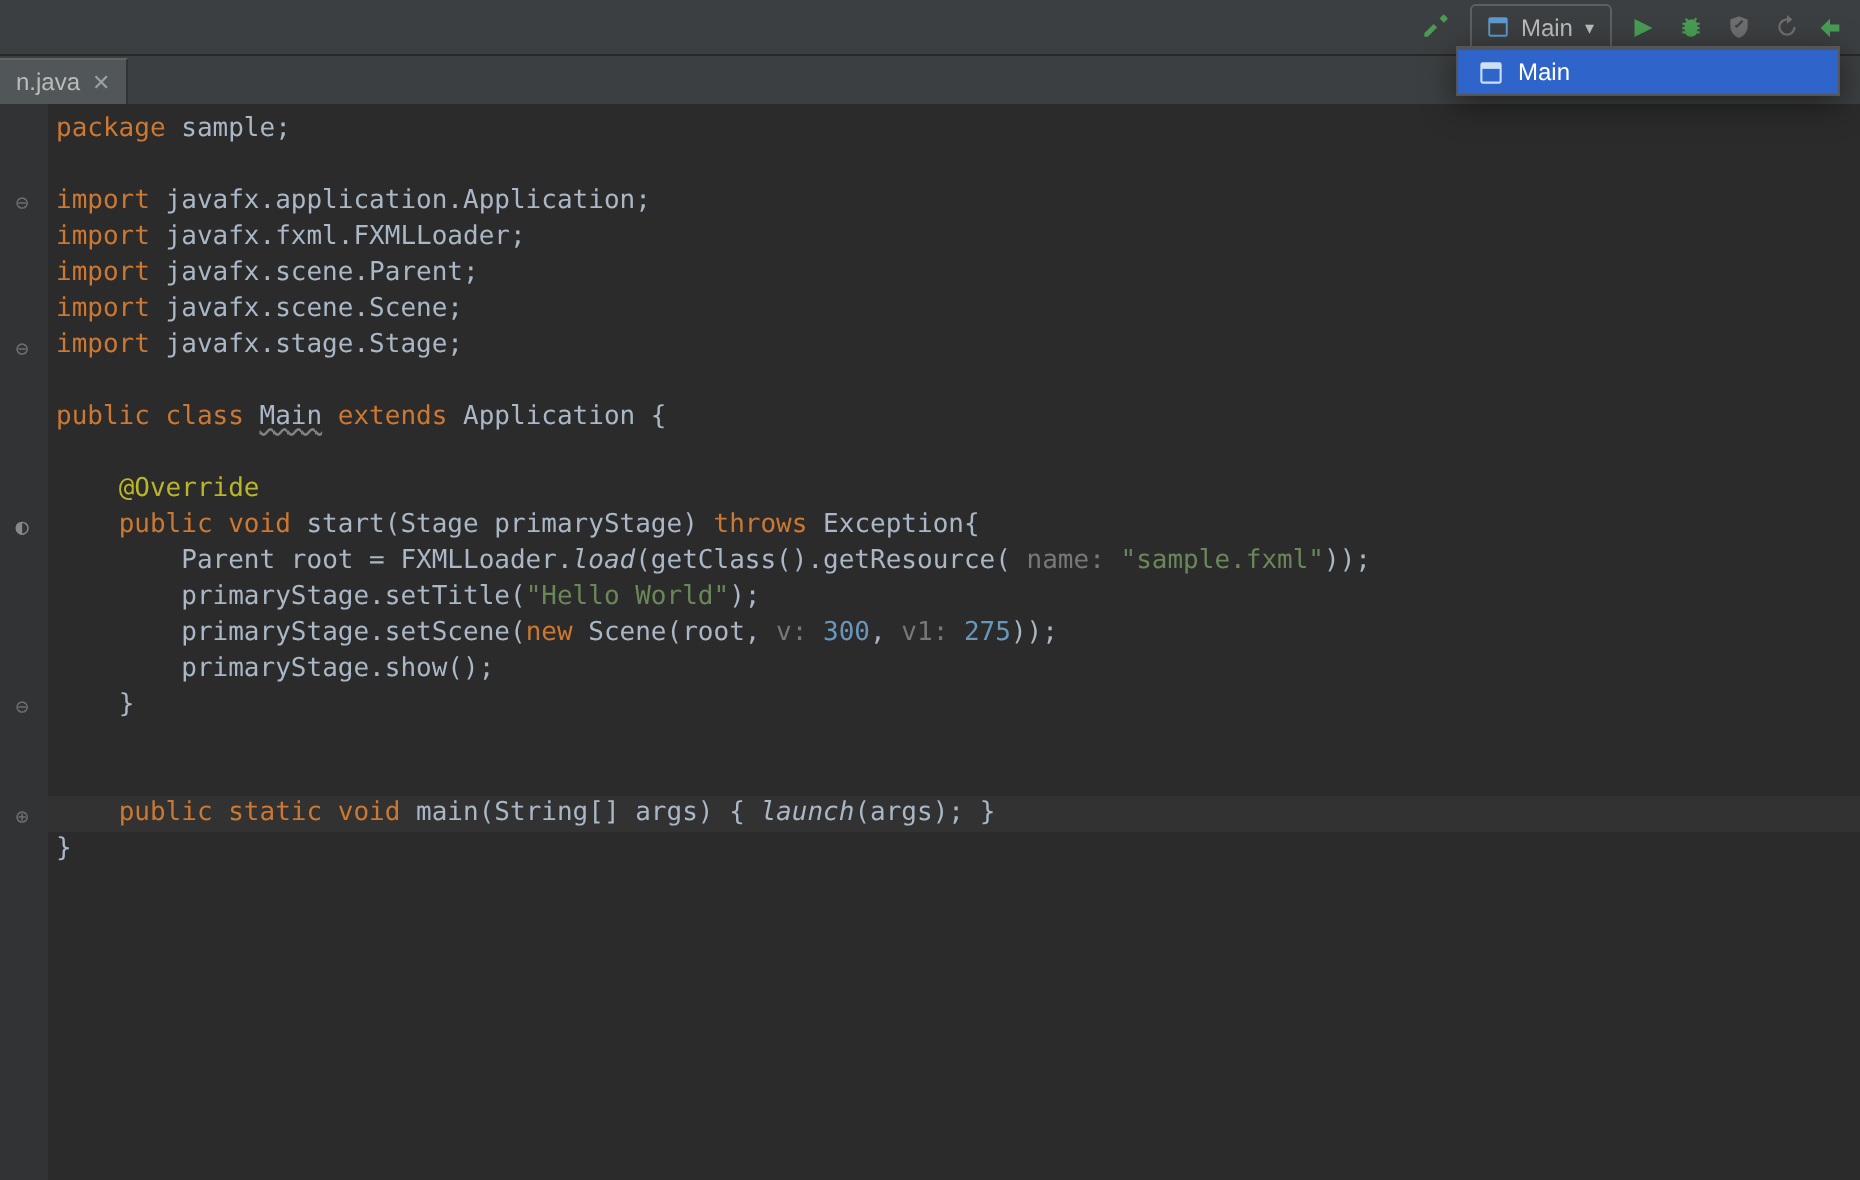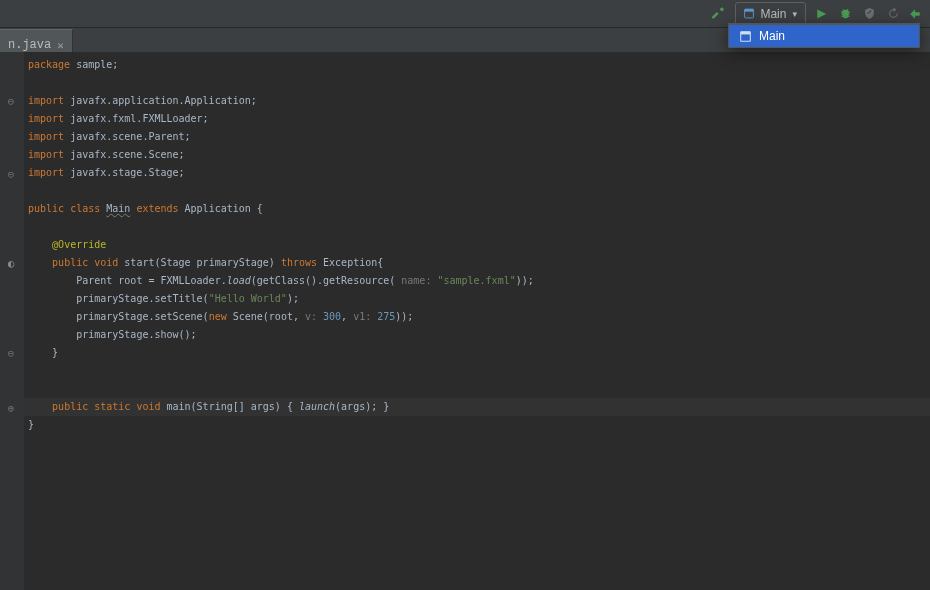--- a/index.html
+++ b/index.html
@@ -96,23 +96,23 @@
     top:28px; left:0; right:0;
     height:24px;
     background:#3c3f41;
     display:flex; align-items:flex-end;
     padding-left:0;
   }
   .tab {
     height:22px;
     background:#515658;
     color:#bbbbbb;
-    font-family:Liberation Mono, monospace;
+    font-family:Liberation Sans, sans-serif;
     font-size:12px;
-    display:flex; align-items:flex-end;
+    display:flex; align-items:center;
     padding:0 8px;
     gap:6px;
     border-top:1px solid #646464;
     border-right:1px solid #323232;
   }
   .tab .close { color:#9aa0a3; font-size:11px; }
 
   
   .gutter {
     position:absolute;
@@ -134,21 +134,21 @@
   .editor {
     position:absolute;
     top:52px; left:24px; right:0; bottom:0;
     background:#2b2b2b;
     overflow:hidden;
   }
   pre.code {
     margin:0;
     padding:4px 0 0 4px;
     font-family:"Menlo","Consolas","DejaVu Sans Mono",monospace;
-    font-size:10px;
+    font-size:13px;
     line-height:18px;
     white-space:pre;
   }
   .kw  { color:#cc7832; }
   .str { color:#6a8759; }
   .num { color:#6897bb; }
   .ann { color:#bbb529; }
   .ital{ font-style:italic; color:#a9b7c6; }
   .hint{ color:#787878; font-style:normal; }
   .cls { color:#a9b7c6; }

